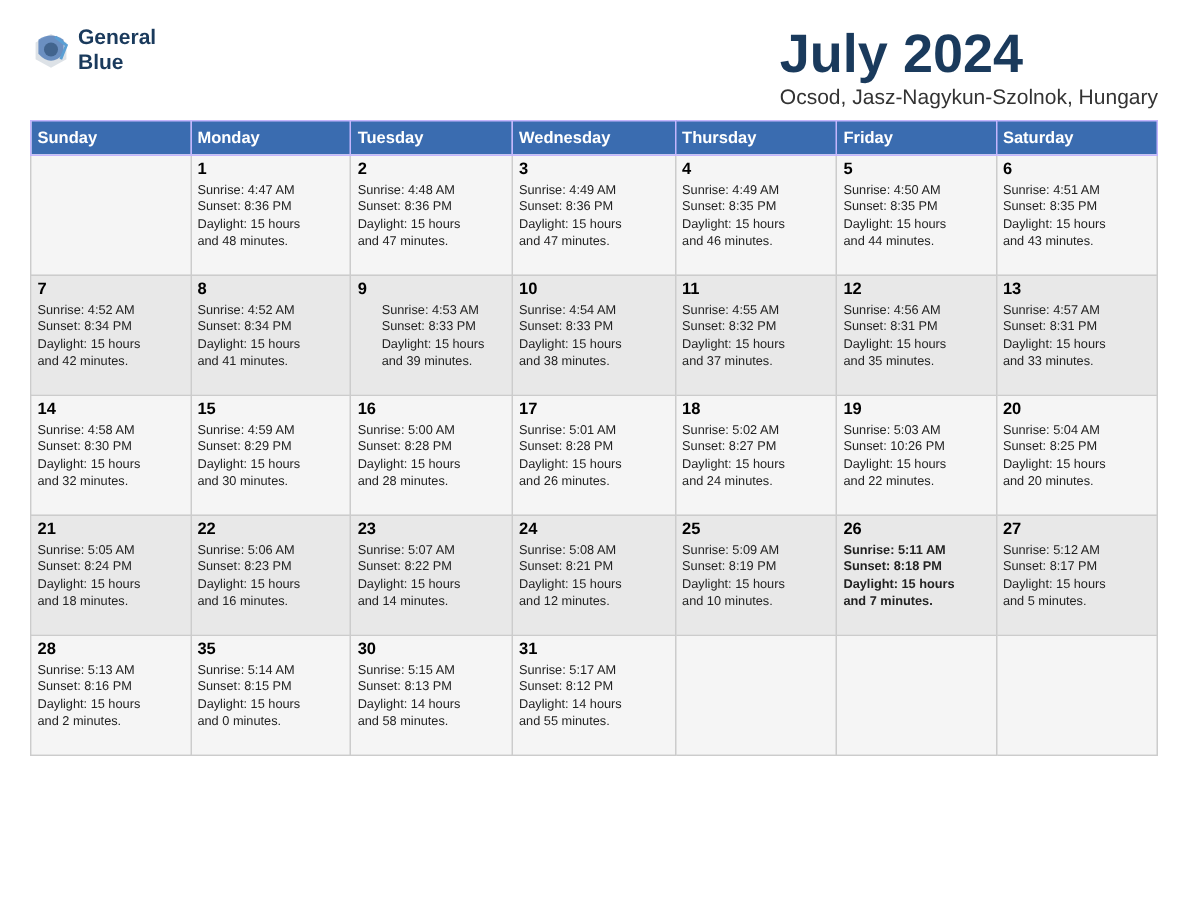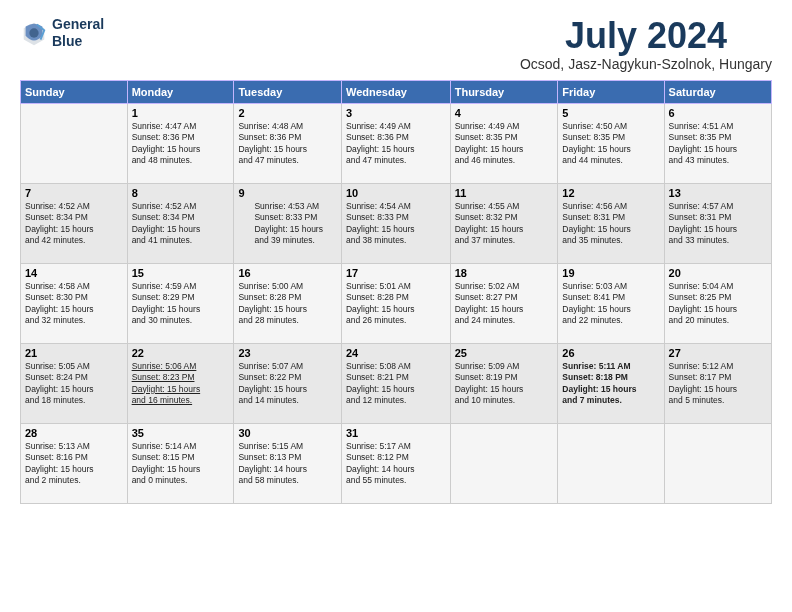--- a/index.html
+++ b/index.html
@@ -30,21 +30,21 @@
       font-weight: bold;
       color: #1a3a5c;
       line-height: 1.2;
     }
     .logo-icon {
       width: 28px;
       height: 28px;
       margin-right: 4px;
     }
     .title-block {
-      text-align: center;
+      text-align: left;
     }
     .month-title {
       font-size: 36px;
       font-weight: bold;
       color: #1a3a5c;
       line-height: 1.1;
     }
     .location {
       font-size: 14px;
       color: #333;
@@ -256,21 +256,21 @@
           <td>
             <div class="day-number">18</div>
             <div class="day-info" style="white-space: pre-line;">Sunrise: 5:02 AM
 Sunset: 8:27 PM
 Daylight: 15 hours
 and 24 minutes.</div>
           </td>
           <td>
             <div class="day-number">19</div>
             <div class="day-info" style="white-space: pre-line;">Sunrise: 5:03 AM
-Sunset: 8:41 PM
+Sunset: 10:26 PM
 Daylight: 15 hours
 and 22 minutes.</div>
           </td>
           <td>
             <div class="day-number">20</div>
             <div class="day-info" style="white-space: pre-line;">Sunrise: 5:04 AM
 Sunset: 8:25 PM
 Daylight: 15 hours
 and 20 minutes.</div>
           </td>
@@ -278,21 +278,21 @@
         <tr>
           <td>
             <div class="day-number">21</div>
             <div class="day-info" style="white-space: pre-line;">Sunrise: 5:05 AM
 Sunset: 8:24 PM
 Daylight: 15 hours
 and 18 minutes.</div>
           </td>
           <td>
             <div class="day-number">22</div>
-            <div class="day-info" style="white-space: pre-line; text-decoration: underline;">Sunrise: 5:06 AM
+            <div class="day-info" style="white-space: pre-line;">Sunrise: 5:06 AM
 Sunset: 8:23 PM
 Daylight: 15 hours
 and 16 minutes.</div>
           </td>
           <td>
             <div class="day-number">23</div>
             <div class="day-info" style="white-space: pre-line;">Sunrise: 5:07 AM
 Sunset: 8:22 PM
 Daylight: 15 hours
 and 14 minutes.</div>

